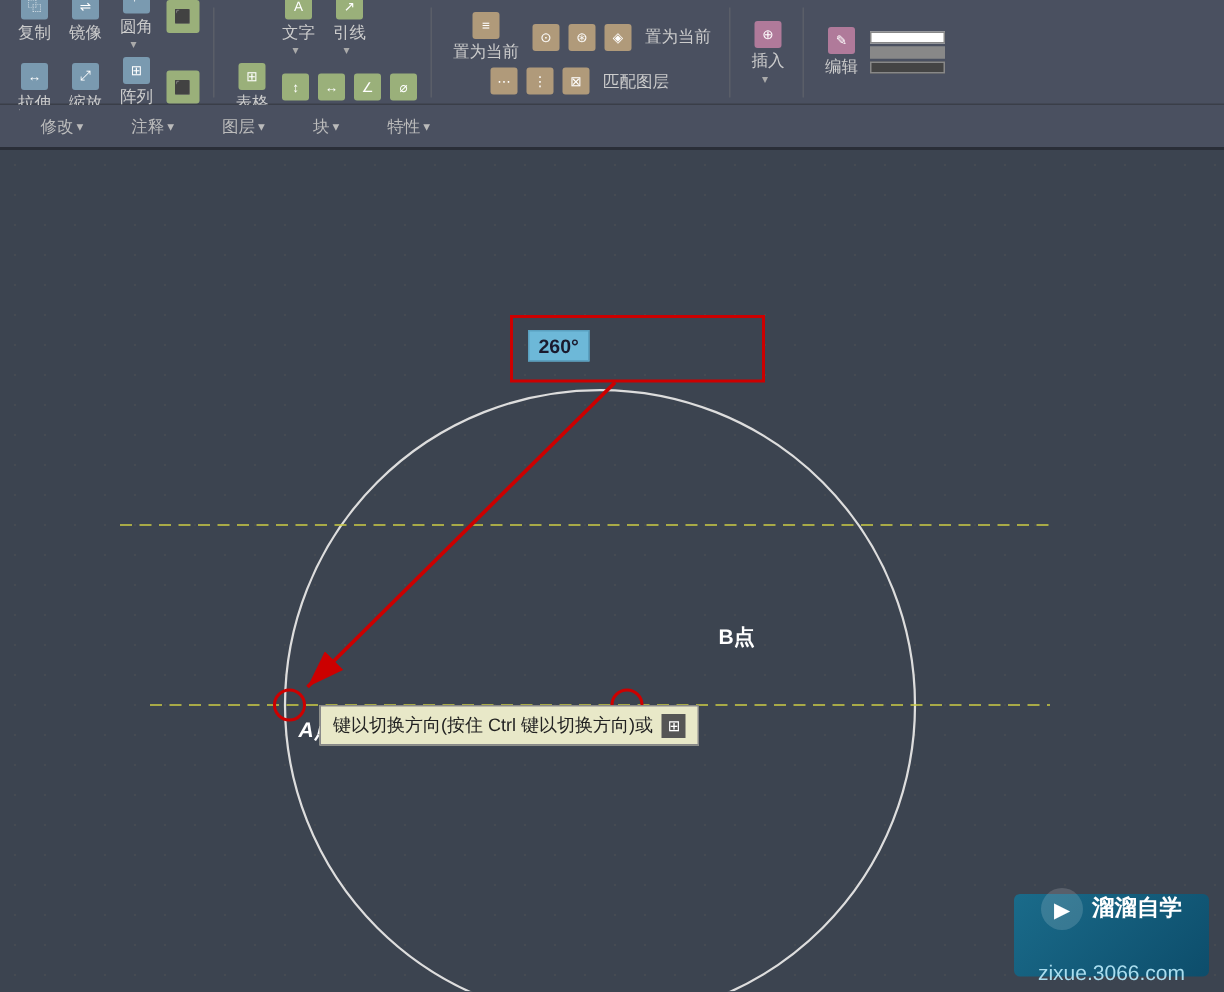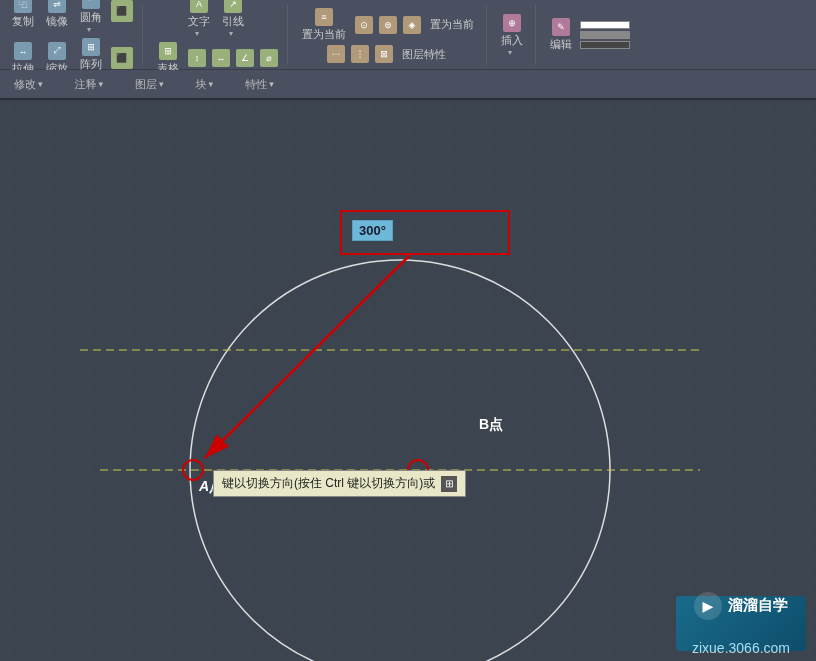--- a/index.html
+++ b/index.html
@@ -27,20 +27,21 @@
 
     .toolbar-bottom {
       height: 28px;
       background: #4a5060;
       display: flex;
       align-items: center;
       padding: 0 8px;
       gap: 20px;
       font-size: 12px;
       color: #ccc;
+      margin-left: 13px;
     }
 
     .toolbar-section {
       display: flex;
       flex-direction: column;
       align-items: center;
       border-right: 1px solid #5a5e68;
       padding-right: 8px;
       margin-right: 4px;
       height: 60px;
@@ -337,21 +338,21 @@
         <div class="small-icon" style="background:#b09a7a;">◈</div>
         <div class="toolbar-btn">
           <span class="tb-label">置为当前</span>
         </div>
       </div>
       <div class="toolbar-row">
         <div class="small-icon" style="background:#b09a7a;">⋯</div>
         <div class="small-icon" style="background:#b09a7a;">⋮</div>
         <div class="small-icon" style="background:#b09a7a;">⊠</div>
         <div class="toolbar-btn">
-          <span class="tb-label">图层特性</span>
+          <span class="tb-label">匹配图层</span>
         </div>
       </div>
     </div>
 
     <div class="toolbar-section">
       <div class="toolbar-btn">
         <div class="small-icon icon-insert">⊕</div>
         <span class="tb-label">插入</span>
         <span class="dropdown-arrow">▾</span>
       </div>
@@ -404,21 +405,21 @@
     <circle cx="400" cy="370" r="210" stroke="#ddd" stroke-width="1.5" fill="none"></circle>
 
     <line x1="80" y1="250" x2="700" y2="250" stroke="#cccc44" stroke-width="1" stroke-dasharray="8,5"></line>
 
     <line x1="100" y1="370" x2="700" y2="370" stroke="#cccc44" stroke-width="1" stroke-dasharray="8,5"></line>
   </svg>
 
   <div class="angle-highlight"></div>
 
   <div class="angle-box">
-    <span>300°</span>
+    <span>260°</span>
   </div>
 
   <svg class="overlay-svg">
 
     <defs>
       <marker id="arrowhead" markerWidth="10" markerHeight="7" refX="10" refY="3.5" orient="auto">
         <polygon points="0 0, 10 3.5, 0 7" fill="#cc0000"></polygon>
       </marker>
     </defs>
 

